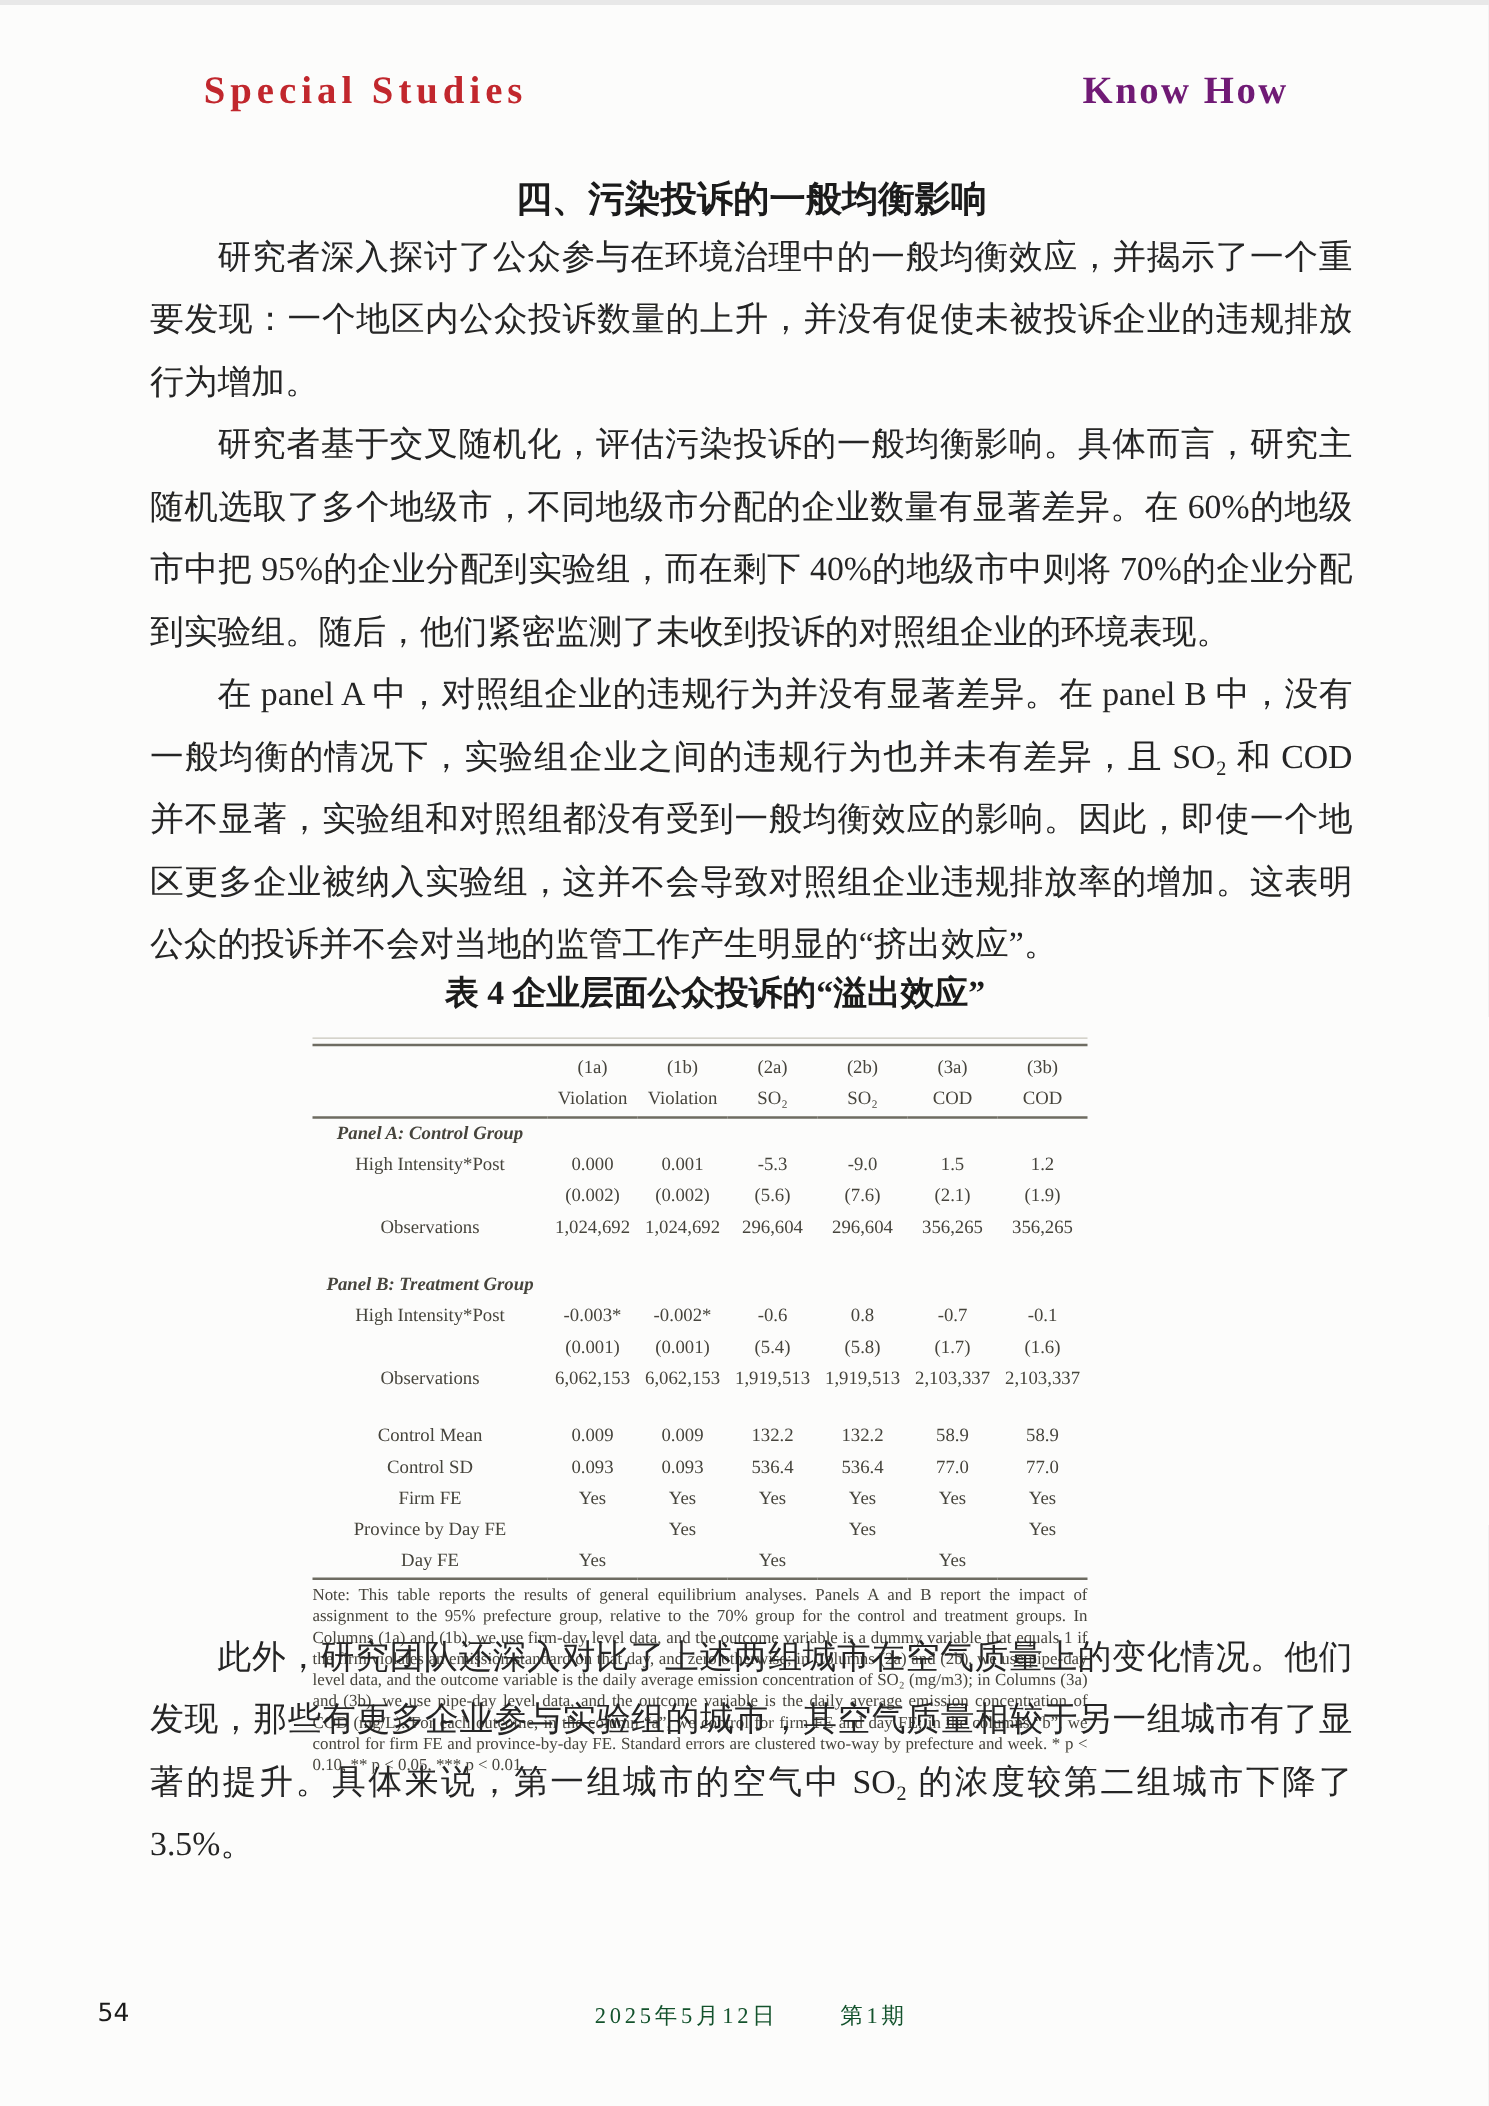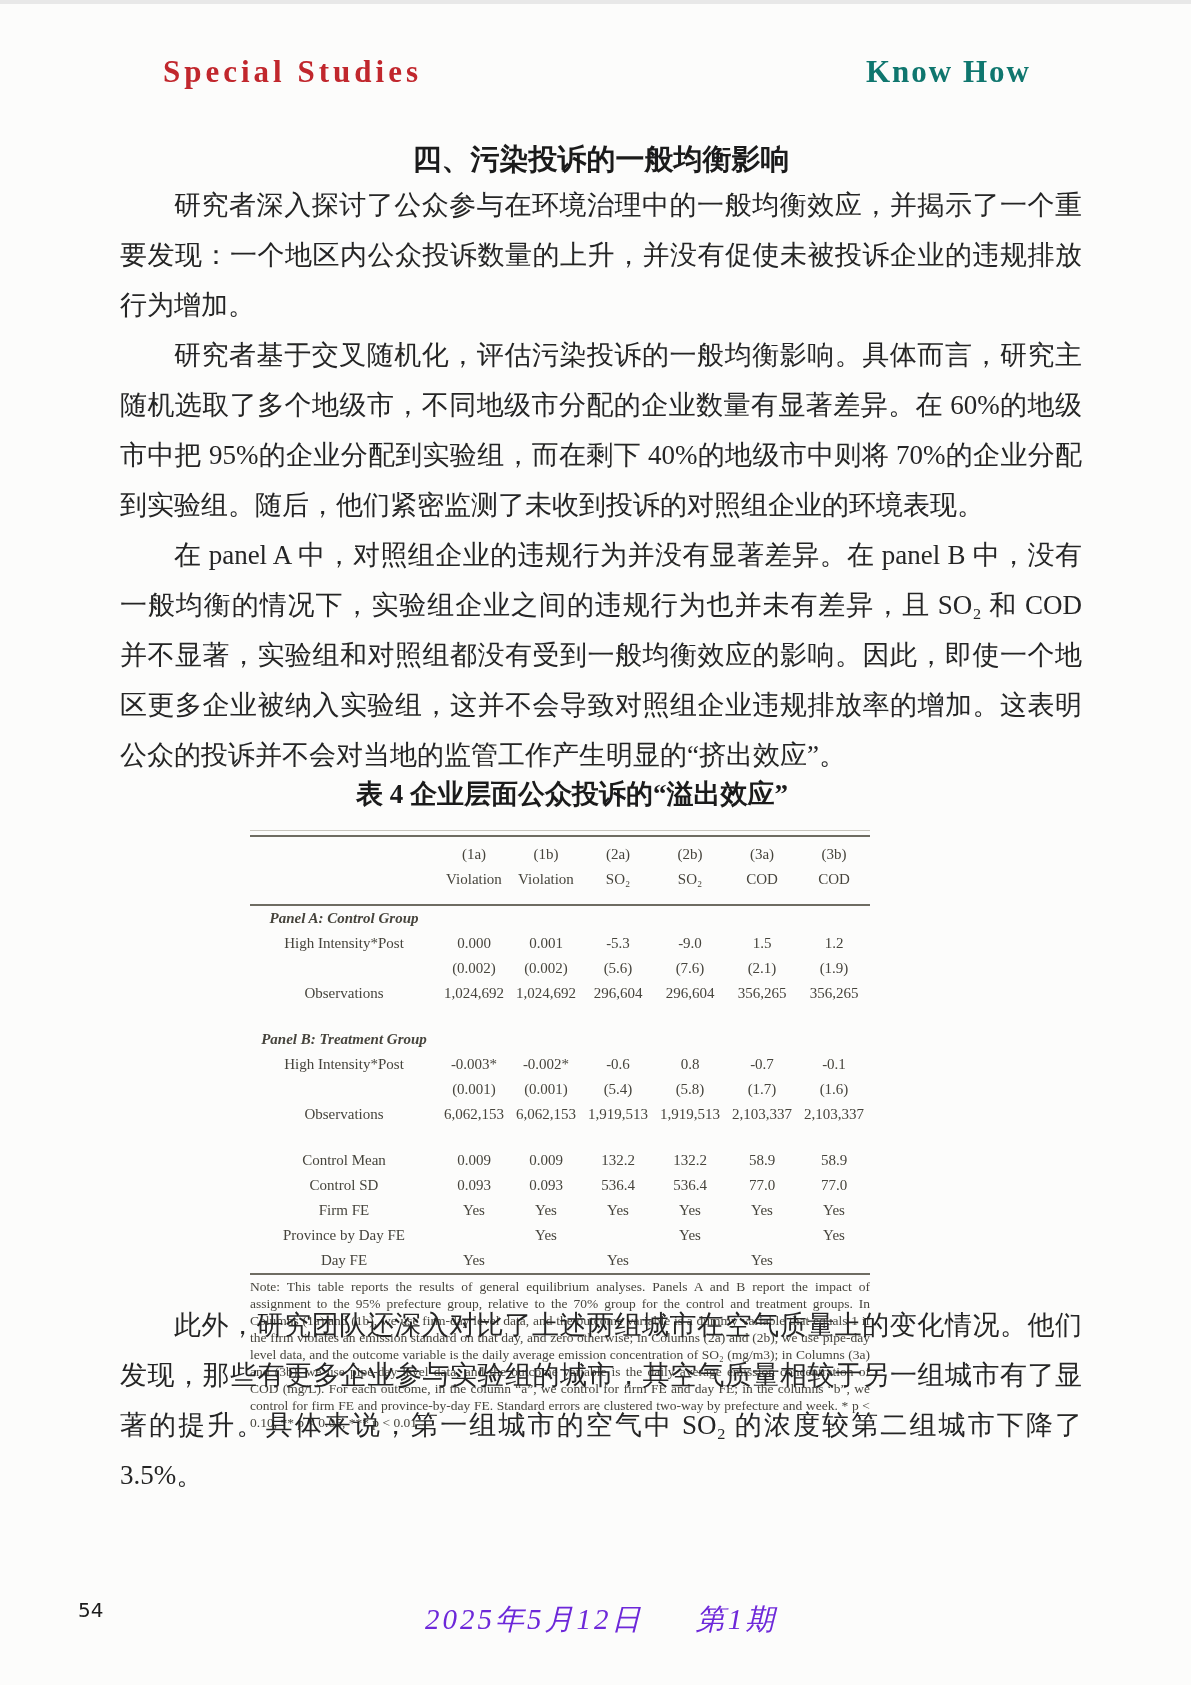--- a/index.html
+++ b/index.html
@@ -6,21 +6,21 @@
   .page {
     position:relative; width:1191px; height:1685px; margin:4px auto;
     background:#fcfcfb; color:#222; overflow:hidden;
     font-family:"Liberation Serif","DejaVu Serif",serif;
   }
 
   
   .masthead { position:absolute; top:50px; left:163px; width:868px;
     display:flex; justify-content:space-between; align-items:baseline; }
   .mast-left { color:#c1272d; font-size:31px; font-weight:bold; letter-spacing:4px; }
-  .mast-right { color:#0f766e; font-size:31px; font-weight:bold; letter-spacing:2px; }
+  .mast-right { color:#701a75; font-size:31px; font-weight:bold; letter-spacing:2px; }
 
   
   .doc-title { position:absolute; top:136px; left:120px; width:962px;
     text-align:center; font-size:29px; font-weight:bold; color:#1b1b1b; }
 
   
   .bodytext { position:absolute; top:176px; left:120px; width:962px;
     font-size:27px; line-height:50px; text-align:justify; color:#252525; }
   .bodytext p { margin:0; text-indent:2em; }
 
@@ -30,38 +30,38 @@
 
   
   .table-block { position:absolute; top:826px; left:250px; width:620px; color:#46443c; }
   .tbl-toprule { height:4px; border-top:1px solid #c7c5bc; border-bottom:2px solid #6e6c62; }
   table.results { width:100%; border-collapse:collapse; margin-top:2px;
     border-bottom:2px solid #6e6c62; font-size:15px; }
   table.results td { height:25px; padding:0; text-align:center; vertical-align:middle;
     white-space:nowrap; }
   td.lbl { text-align:left; width:188px; padding-left:1px; }
   tr.colid td { padding-top:3px; }
-  tr.colvar td { border-bottom:2px solid #6e6c62; padding-bottom:12px; }
+  tr.colvar td { border-bottom:2px solid #6e6c62; padding-bottom:1px; }
   tr.panel td { font-weight:bold; font-style:italic; }
   tr.spacer td { height:21px; }
 
   
   .table-note { margin-top:3px; font-size:13.5px; line-height:17px;
     text-align:justify; color:#46443c; }
 
   
   .closing { position:absolute; top:1296px; left:120px; width:962px;
     font-size:27px; line-height:50px; text-align:justify; color:#252525; }
   .closing p { margin:0; text-indent:2em; }
 
   
   .footer-page { position:absolute; top:1594px; left:78px; font-size:20px;
     font-family:"DejaVu Sans","Liberation Sans",sans-serif; color:#1b1b1b; }
   .footer-center { position:absolute; top:1596px; left:120px; width:962px;
-    text-align:center; font-size:29px; letter-spacing:3px; color:#6d28d9;font-style:italic; }
+    text-align:center; font-size:18px; letter-spacing:3px; color:#14532d; }
   .footer-center .issue { margin-left:42px; }
 </style>
 </head>
 <body>
 
 <div class="page">
 
   <div class="masthead">
     <span class="mast-left">Special Studies</span>
     <span class="mast-right">Know How</span>

